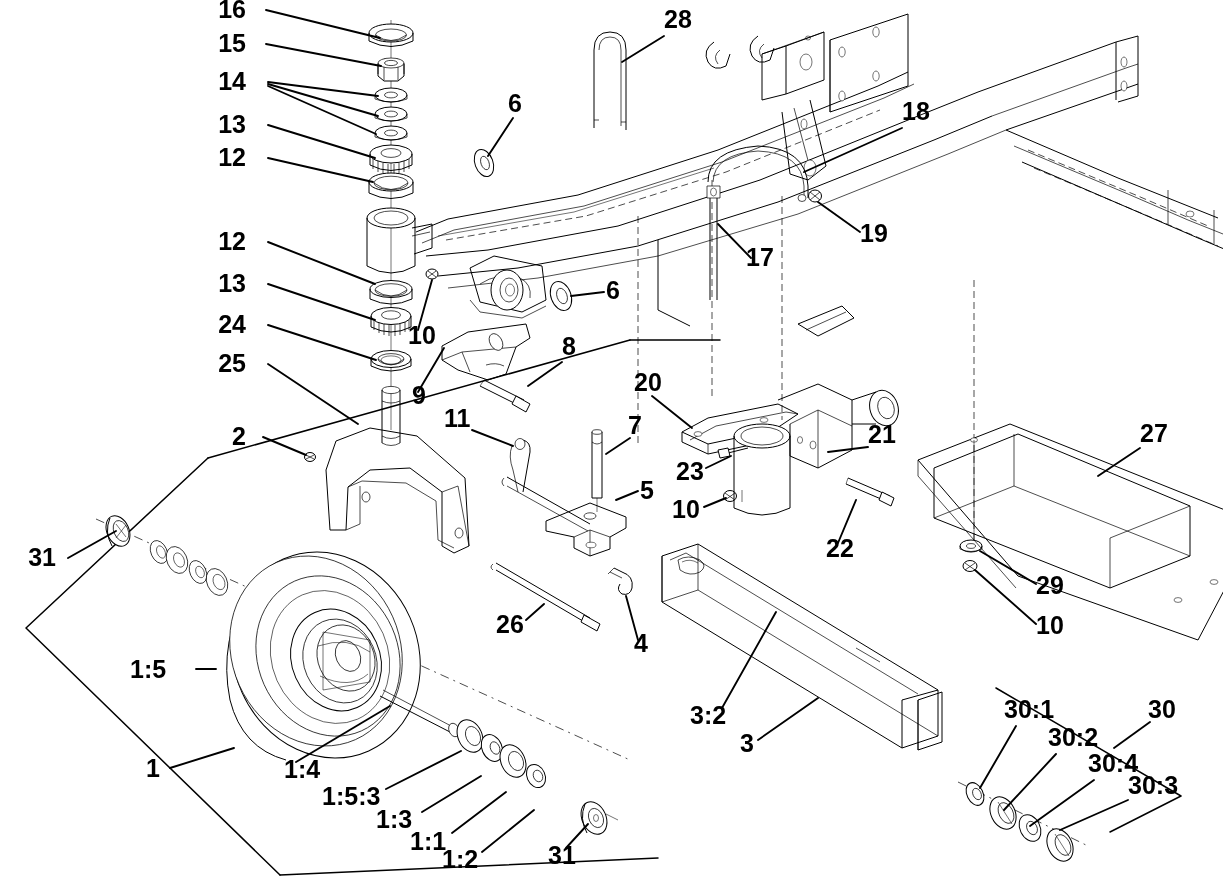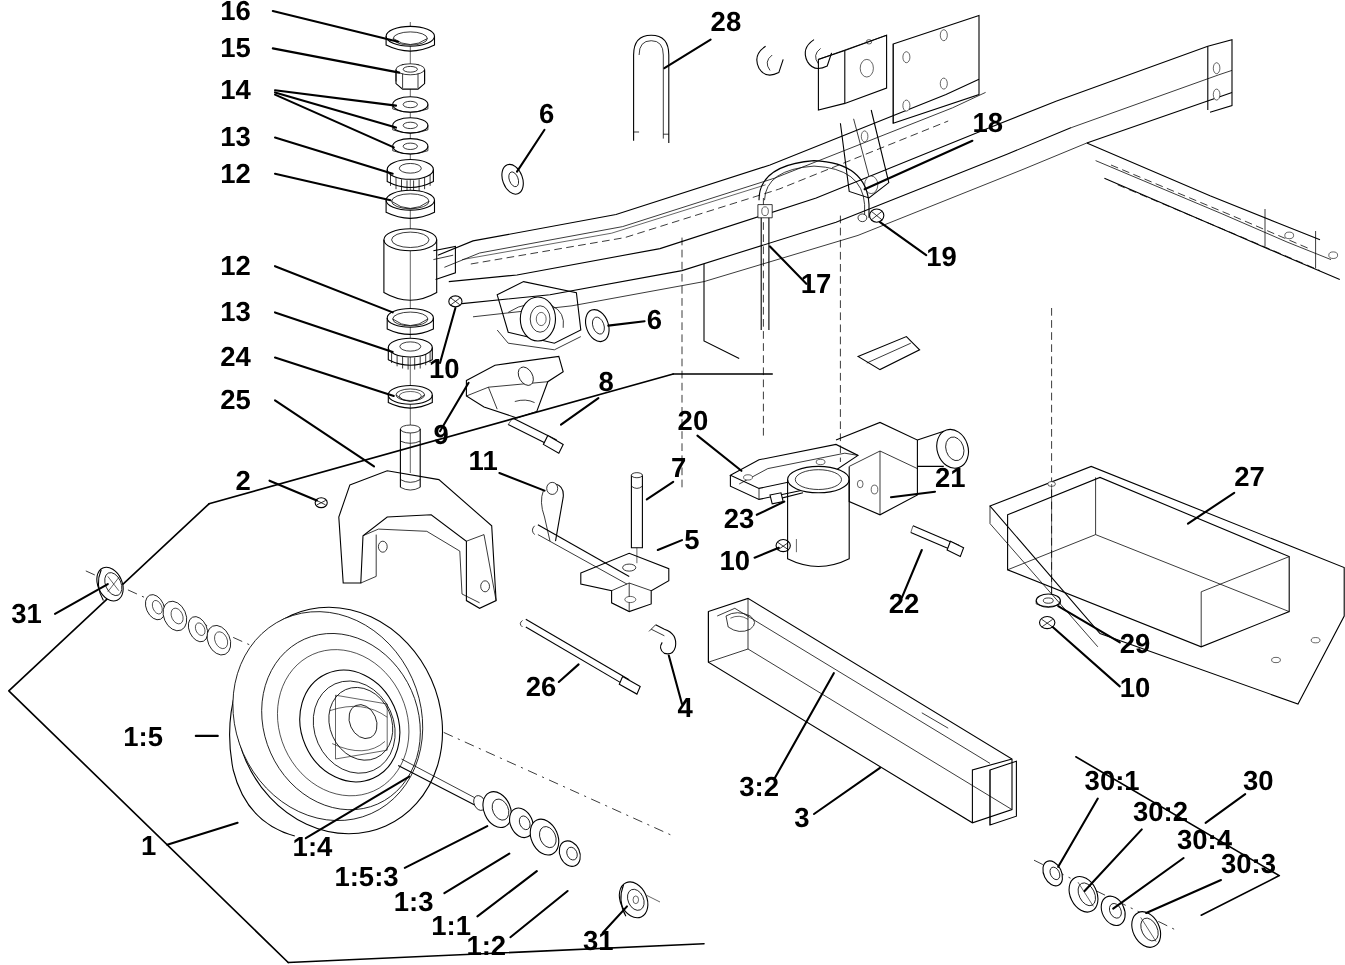--- a/index.html
+++ b/index.html
@@ -1,18 +1,18 @@
 <!DOCTYPE html>
 <html><head>
 <meta charset="utf-8">
 <style>
   html,body{margin:0;padding:0;background:#ffffff;}
   body{width:1223px;height:877px;overflow:hidden;
        font-family:"Liberation Sans",sans-serif;}
-  #stage{position:relative;width:1128px;height:877px;background:#ffffff;}
+  #stage{position:relative;width:1128px;height:877px;background:#ffffff;margin-left:18px;}
   svg{display:block;}
   .ln{stroke:#000;fill:none;stroke-width:1;}
   .ln-thin{stroke:#000;fill:none;stroke-width:0.7;}
   .ln-hair{stroke:#000;fill:none;stroke-width:0.55;}
   .ln-lead{stroke:#000;fill:none;stroke-width:1.9;stroke-linecap:round;}
   .ln-brk{stroke:#000;fill:none;stroke-width:1.5;stroke-linecap:round;stroke-linejoin:round;}
   .dash{stroke:#000;fill:none;stroke-width:0.7;stroke-dasharray:9 5 2 5;}
   .dash2{stroke:#000;fill:none;stroke-width:0.7;stroke-dasharray:7 4;}
   .wht{fill:#ffffff;}
   .lbl{font-family:"Liberation Sans",sans-serif;font-weight:bold;font-size:25px;fill:#000;}

